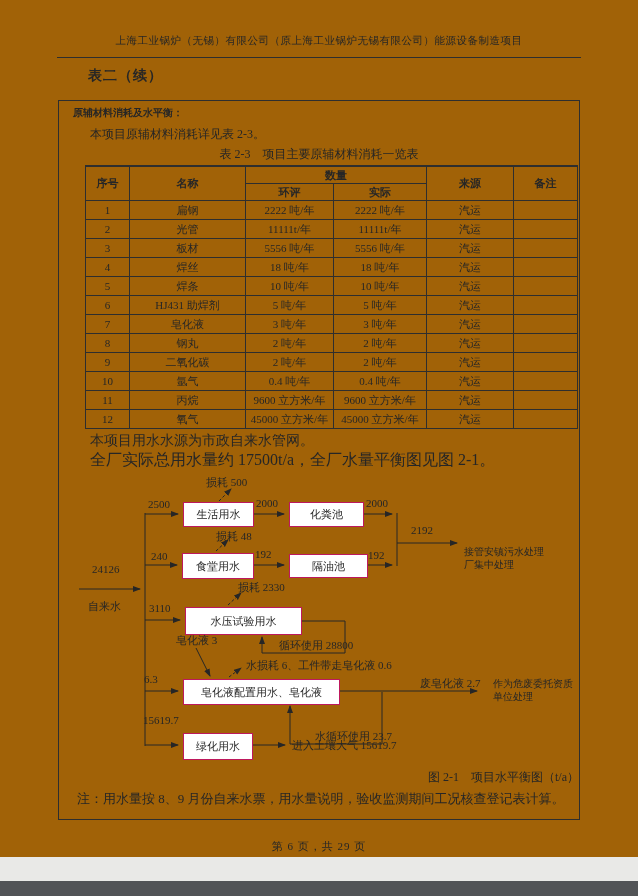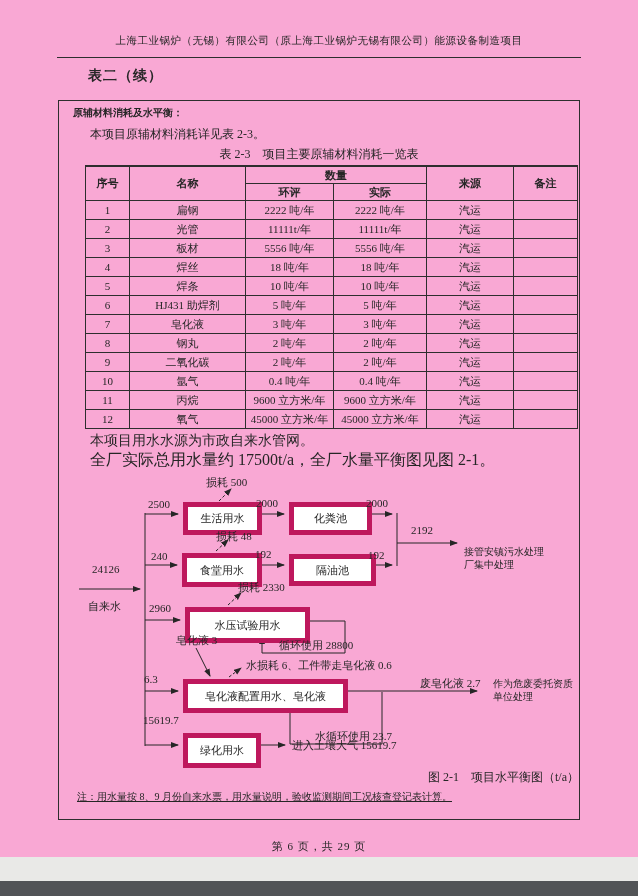--- a/index.html
+++ b/index.html
@@ -1,17 +1,17 @@
 <!DOCTYPE html>
 <html><head>
 <meta charset="utf-8">
 <style>
   html,body { margin:0; padding:0; background:#ffffff; }
   .page {
-    position:relative; width:638px; height:896px; background:#f9a8d4;
+    position:relative; width:638px; height:896px; background:#a16207;
     font-family:"Liberation Serif","DejaVu Serif",serif; color:#262626; overflow:hidden;
   }
   .abs { position:absolute; }
   .header-title { top:34px; left:0; width:100%; text-align:center; font-size:10.5px; letter-spacing:0.5px; }
   .header-rule { top:57px; left:57px; width:524px; height:1px; background:#2e2e2e; }
   .section-label { top:67px; left:88px; font-size:14px; font-weight:bold; letter-spacing:1px; }
   .content-box { top:100px; left:58px; width:520px; height:718px; border:1px solid #2e2e2e; }
   .panel-heading { top:5px; left:14px; font-size:10px; font-weight:bold;text-align:right; }
   .panel-intro { top:25px; left:31px; font-size:12px; }
   .table-caption { top:45px; left:0; width:100%; text-align:center; font-size:12px; }
@@ -23,27 +23,27 @@
   table.materials th, table.materials td {
     border:1px solid #2e2e2e; text-align:center; padding:0; height:18px; line-height:13px;
     overflow:hidden; white-space:nowrap;
   }
   table.materials thead th { font-weight:bold; height:16px; }
   .water-para1 { top:331px; left:31px; font-size:14px; }
   .water-para2 { top:349px; left:31px; font-size:16px; }
   .diagram { top:370px; left:0; width:518px; height:300px; }
   .connectors { position:absolute; left:0; top:0; }
   .node {
-    position:absolute; border:5px solid #be185d; background:#fff;
+    position:absolute; border:1px solid #be185d; background:#fff;
     display:flex; align-items:center; justify-content:center; font-size:11px; white-space:nowrap;
   }
   .dlabel { position:absolute; font-size:11px; white-space:nowrap; }
   .dblock { position:absolute; font-size:10px; line-height:1.3; }
   .fig-caption { top:668px; left:0; width:100%; text-align:right; font-size:12px; }
-  .note { top:689px; left:18px; font-size:10px;text-decoration:underline; }
+  .note { top:689px; left:18px; font-size:13px; }
   .footer { top:839px; left:0; width:100%; text-align:center; font-size:11px; letter-spacing:1px; }
   .strip-light { top:857px; left:0; width:638px; height:24px; background:#e9e9e7; }
   .strip-dark { top:881px; left:0; width:638px; height:15px; background:#525457; }
 </style>
 </head>
 <body>
 
 <div class="page">
 
   <div class="abs header-title">上海工业锅炉（无锡）有限公司（原上海工业锅炉无锡有限公司）能源设备制造项目</div>
@@ -229,21 +229,21 @@
       <div class="dlabel" style="left:197px;top:26px">2000</div>
       <div class="dlabel" style="left:307px;top:26px">2000</div>
       <div class="dlabel" style="left:352px;top:53px">2192</div>
       <div class="dblock" style="left:405px;top:74px;width:84px">接管安镇污水处理厂集中处理</div>
 
       <div class="dlabel" style="left:92px;top:79px">240</div>
       <div class="dlabel" style="left:157px;top:58px">损耗 48</div>
       <div class="dlabel" style="left:196px;top:77px">192</div>
       <div class="dlabel" style="left:309px;top:78px">192</div>
 
-      <div class="dlabel" style="left:90px;top:131px">2960</div>
+      <div class="dlabel" style="left:90px;top:131px">3110</div>
       <div class="dlabel" style="left:179px;top:109px">损耗 2330</div>
       <div class="dlabel" style="left:220px;top:167px">循环使用 28800</div>
 
       <div class="dlabel" style="left:117px;top:162px">皂化液 3</div>
       <div class="dlabel" style="left:85px;top:202px">6.3</div>
       <div class="dlabel" style="left:187px;top:187px">水损耗 6、工件带走皂化液 0.6</div>
       <div class="dlabel" style="left:361px;top:205px">废皂化液 2.7</div>
       <div class="dblock" style="left:434px;top:206px;width:82px">作为危废委托资质单位处理</div>
       <div class="dlabel" style="left:256px;top:258px">水循环使用 23.7</div>
 

